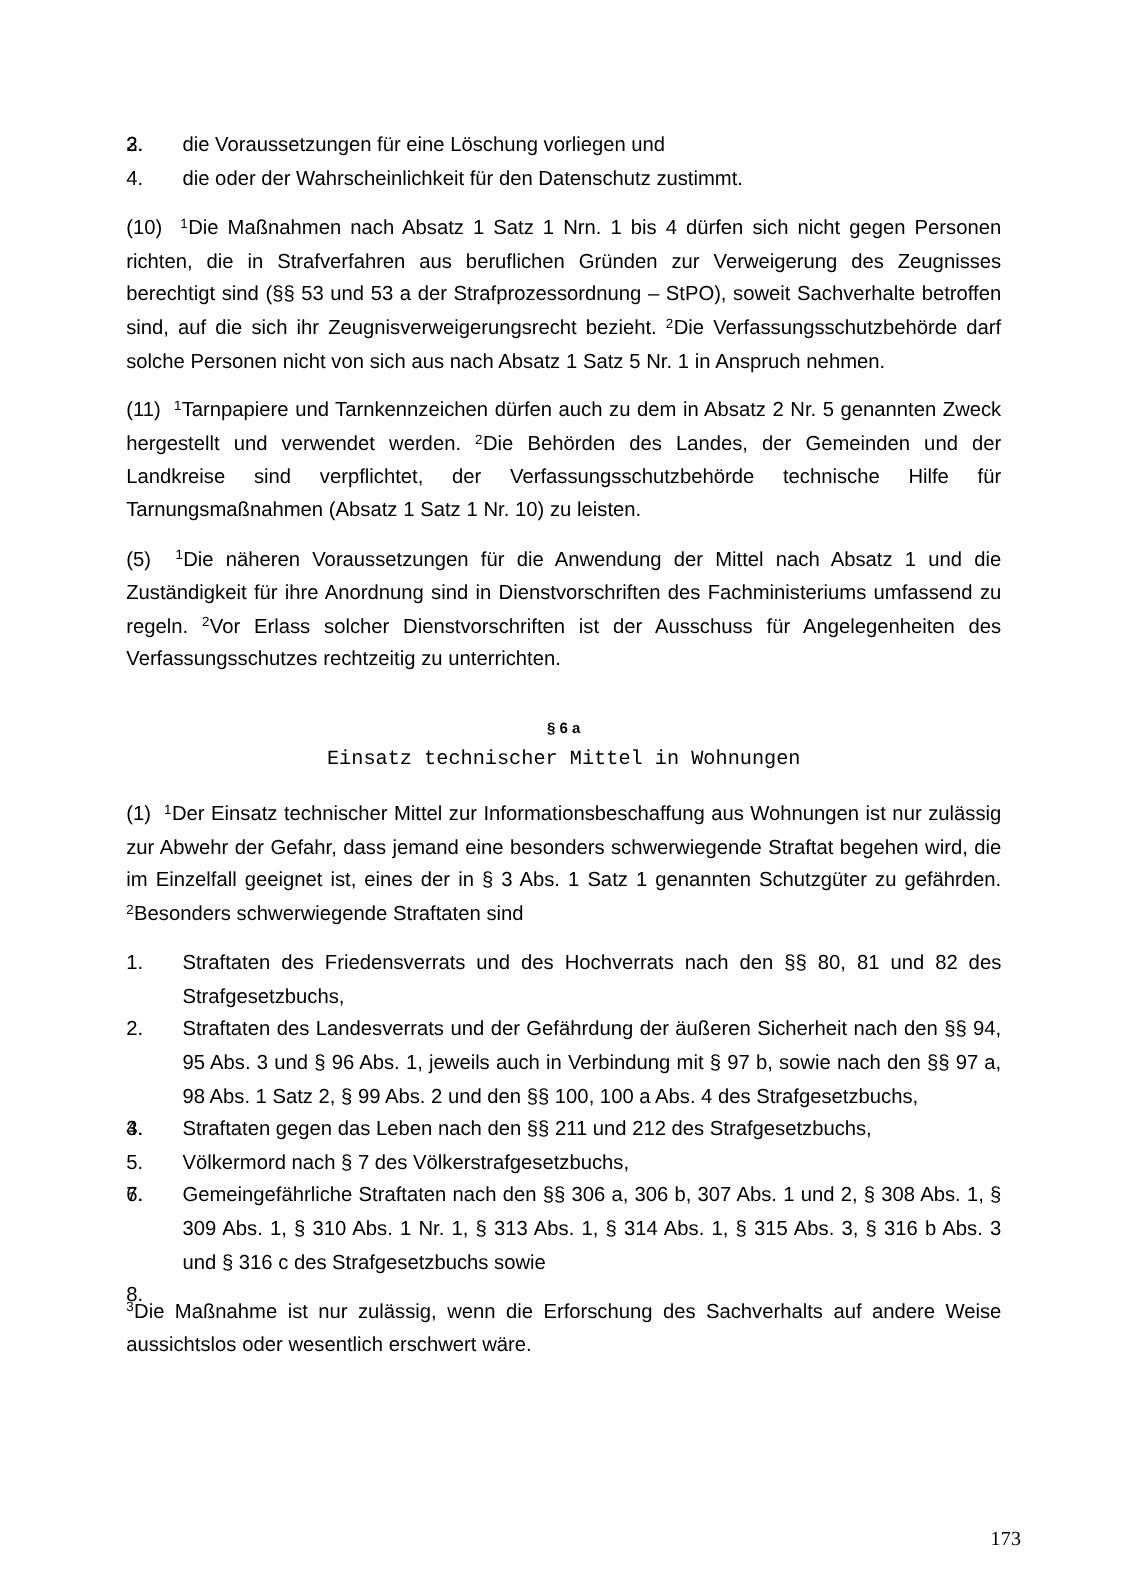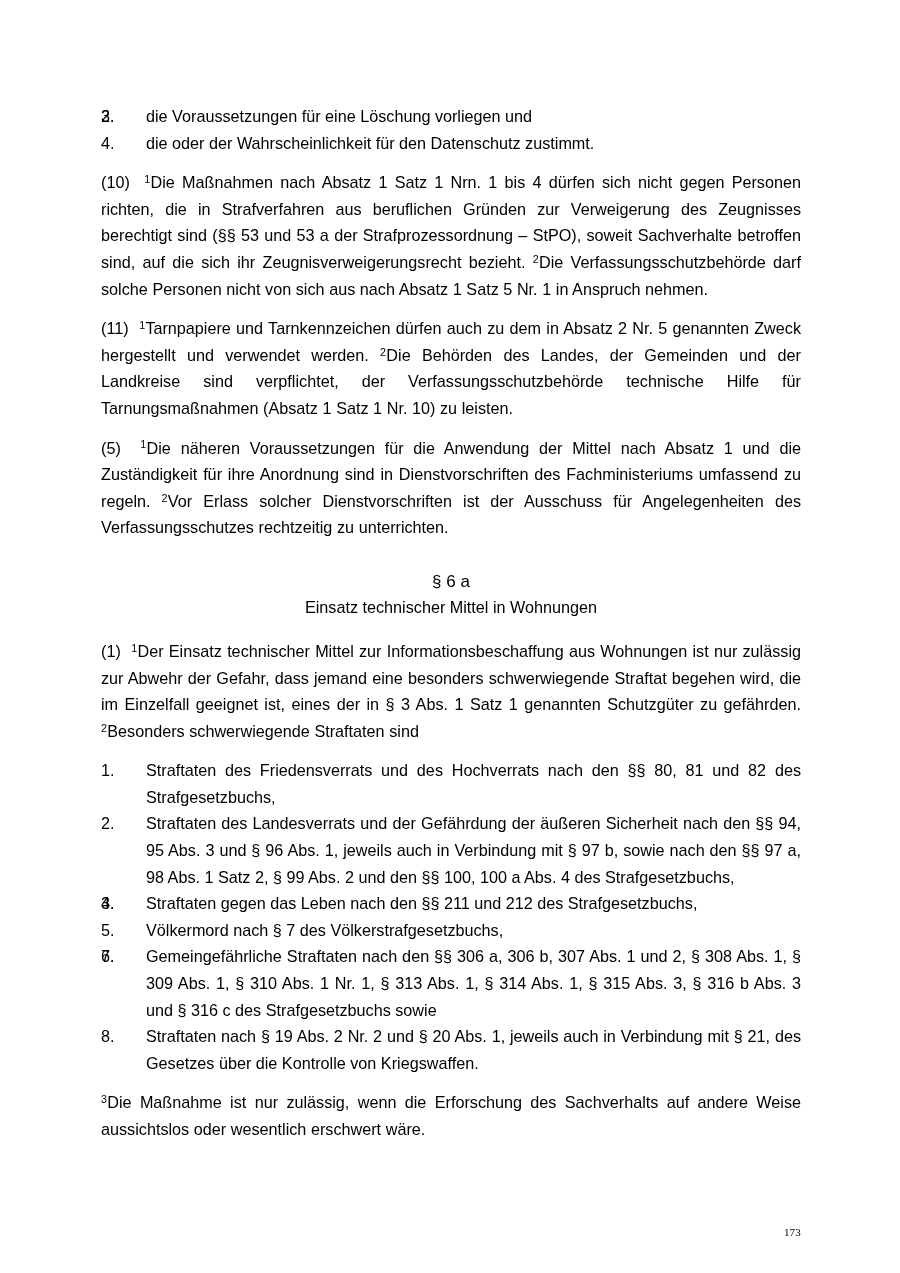--- a/index.html
+++ b/index.html
@@ -72,48 +72,50 @@
   .li-last-line {
     text-align: left;
   }
 
   
   .heading-block {
     margin: 29px 0 17px 0;
     text-align: center;
   }
   .heading-sec {
-    font-size: 17px;
+    font-size: 12px;
     line-height: 24px;
     text-align: center;
     margin: 0;
+    font-weight: bold;
   }
   .heading-title {
     font-size: 16.2px;
     line-height: 27px;
     text-align: center;
     margin: 0;
+    font-family: Liberation Mono, monospace;
   }
 
   
   sup.sm {
     font-size: 0.66em;
     vertical-align: 0.48em;
     line-height: 0;
     letter-spacing: 0;
     padding-right: 0.3px;
   }
 
   
   .folio {
     position: absolute;
-    right: 99px;
+    right: 83px;
     bottom: 31px;
     font-family: "Liberation Serif", "DejaVu Serif", serif;
-    font-size: 11px;
+    font-size: 16px;
     line-height: 20px;
     color: #000000;
     text-align: right;
     letter-spacing: 0.2px;
   }
   .nb { white-space: nowrap; }
 </style>
 </head>
 <body>
 
@@ -185,21 +187,20 @@
       </div>
       <div class="li">
         <span class="marker">6.</span>
       </div>
       <div class="li">
         <span class="marker">7.</span>
         <span>Gemeingefährliche Straftaten nach den §§ 306 a, 306 b, 307 Abs. 1 und 2, § 308 Abs. 1, § 309 Abs. 1, § 310 Abs. 1 Nr. 1, § 313 Abs. 1, § 314 Abs. 1, § 315 Abs. 3, § 316 b Abs. 3 und § 316 c des Strafgesetzbuchs sowie</span>
       </div>
       <div class="li">
         <span class="marker">8.</span>
-        <span>Straftaten nach § 19 Abs. 2 Nr. 2 und § 20 Abs. 1, jeweils auch in Verbindung mit § 21, des Gesetzes über die Kontrolle von Kriegswaffen.</span>
       </div>
     </div>
 
     <p class="para">
       <sup class="sm">3</sup><span>Die Maßnahme ist nur zulässig, wenn die Erforschung des Sachverhalts auf andere Weise aussichtslos oder wesentlich erschwert wäre.</span>
     </p>
 
   </div>
 
   <div class="folio">173</div>

